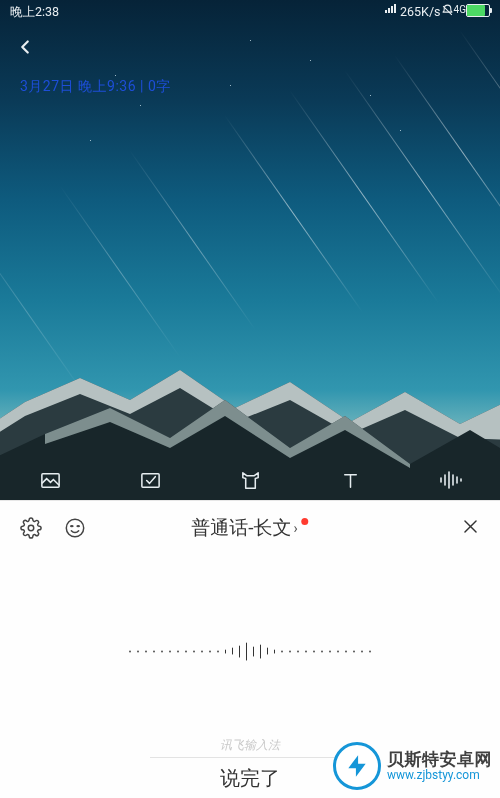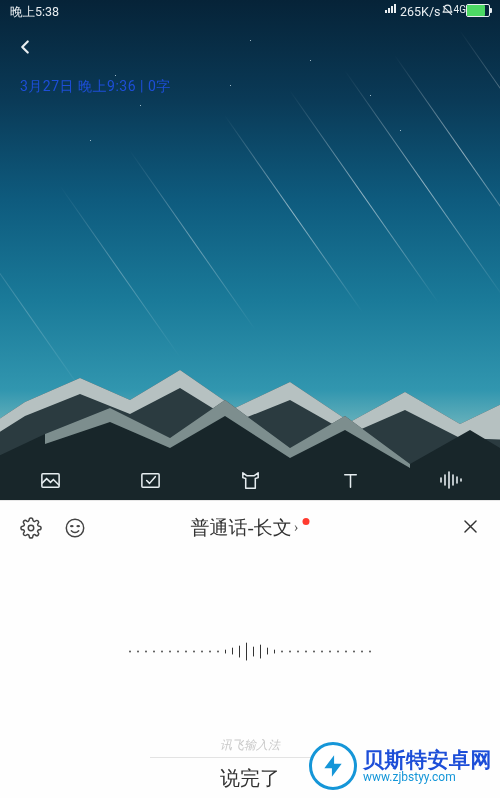--- a/index.html
+++ b/index.html
@@ -20,40 +20,40 @@
 .bat::after{content:"";position:absolute;right:-3px;top:3px;width:2px;height:5px;background:#e9eef1;border-radius:0 1px 1px 0;}
 .bat i{display:block;height:100%;width:80%;background:#4cd964;border-radius:1px;}
 .mute{display:inline-block;}
 
 .back{position:absolute;top:36px;left:14px;color:#e9eef1;}
 .meta{position:absolute;top:78px;left:20px;color:#1d4ed8;font-size:14px;letter-spacing:0.5px;}
 
 .toolbar{position:absolute;top:460px;left:0;width:500px;height:40px;display:flex;justify-content:space-around;align-items:center;}
 .toolbar .tb{width:40px;height:30px;display:flex;align-items:center;justify-content:center;color:#e6edf0;}
 
-.ime{position:absolute;top:500px;left:0;width:500px;height:298px;background:#fefefe;border-top:1px solid #e7e7e7;box-sizing:border-box;font-family:Liberation Serif, serif;}
+.ime{position:absolute;top:500px;left:0;width:500px;height:298px;background:#fefefe;border-top:1px solid #e7e7e7;box-sizing:border-box;}
 .imebar{height:54px;display:flex;align-items:center;padding:0 20px;position:relative;}
 .imebar .ico{color:#444;margin-right:22px;display:flex;align-items:center;}
 .lang{position:absolute;left:50%;transform:translateX(-50%);color:#333;font-size:19px;display:flex;align-items:center;}
 .lang .chev{font-size:14px;color:#555;margin-left:2px;}
 .reddot{width:7px;height:7px;background:#ff3b30;border-radius:50%;margin-left:4px;margin-top:-14px;}
 .close{margin-left:auto;color:#333;}
 
 .wave{position:absolute;top:50%;left:50%;transform:translate(-50%,-45%);width:300px;height:30px;display:flex;align-items:center;justify-content:center;}
 .wave i{display:block;width:1px;background:#333;margin:0 3px;border-radius:1px;}
 .wave .d{width:2px;height:2px;border-radius:50%;background:#555;margin:0 3px;}
 
 .hint{position:absolute;bottom:44px;left:0;width:500px;text-align:center;color:#c9c9c9;font-size:12px;font-style:italic;}
 .done{position:absolute;bottom:6px;left:0;width:500px;text-align:center;color:#323232;font-size:20px;}
 .done::before{content:"";position:absolute;left:50%;top:-8px;transform:translateX(-50%);width:200px;height:1px;background:#e3e3e3;}
 
 .wm{position:absolute;right:8px;bottom:8px;display:flex;align-items:center;gap:6px;}
 .wmlogo{width:42px;height:42px;border-radius:50%;border:3px solid #1596d8;display:flex;align-items:center;justify-content:center;background:#fff;}
 .wmtxt{display:flex;flex-direction:column;line-height:1.05;}
-.wmtxt .cn{font-size:21px;font-weight:600;color:#1d4ed8;letter-spacing:0.5px;}
+.wmtxt .cn{font-size:17px;font-weight:600;color:#404040;letter-spacing:0.5px;}
 .wmtxt .en{font-size:12px;color:#1596d8;}
 </style>
 </head>
 <body>
 
 <div class="phone">
 
   <div class="bgwrap">
     <div class="sky"></div>
     <div class="star" style="top:40px;left:250px;"></div>
@@ -76,21 +76,21 @@
       <path d="M0,170 L0,95 L35,72 L90,48 L140,70 L190,40 L245,78 L300,52 L360,92 L415,62 L470,94 L520,70 L520,170 Z" fill="#2b3b40"></path>
       <path d="M0,95 L35,72 L90,48 L140,70 L190,40 L245,78 L300,52 L360,92 L415,62 L470,94 L520,70 L520,110 L470,108 L415,80 L360,104 L300,70 L245,92 L190,58 L140,84 L90,64 L35,86 L0,108 Z" fill="#cfd9d8" opacity="0.85"></path>
     </svg>
     <svg class="mtnF" viewBox="0 0 520 170" preserveAspectRatio="none">
       <path d="M0,170 L0,130 L55,104 L120,78 L180,108 L235,70 L300,118 L355,86 L420,134 L480,100 L520,124 L520,170 Z" fill="#18262a"></path>
       <path d="M55,104 L120,78 L180,108 L235,70 L300,118 L355,86 L420,134 L420,138 L355,100 L300,128 L235,86 L180,118 L120,92 L55,114 Z" fill="#9fb2b0" opacity="0.75"></path>
     </svg>
   </div>
 
   <div class="status">
-    <span>晚上5:38</span>
+    <span>晚上2:38</span>
     <div class="right">
       <span class="sig">
           <i></i>
           <i></i>
           <i></i>
           <i></i>
         </span>
       <span>265K/s</span>
       <span class="mute">
         <svg width="13" height="13" viewBox="0 0 24 24" fill="none" stroke="#e9eef1" stroke-width="2">

